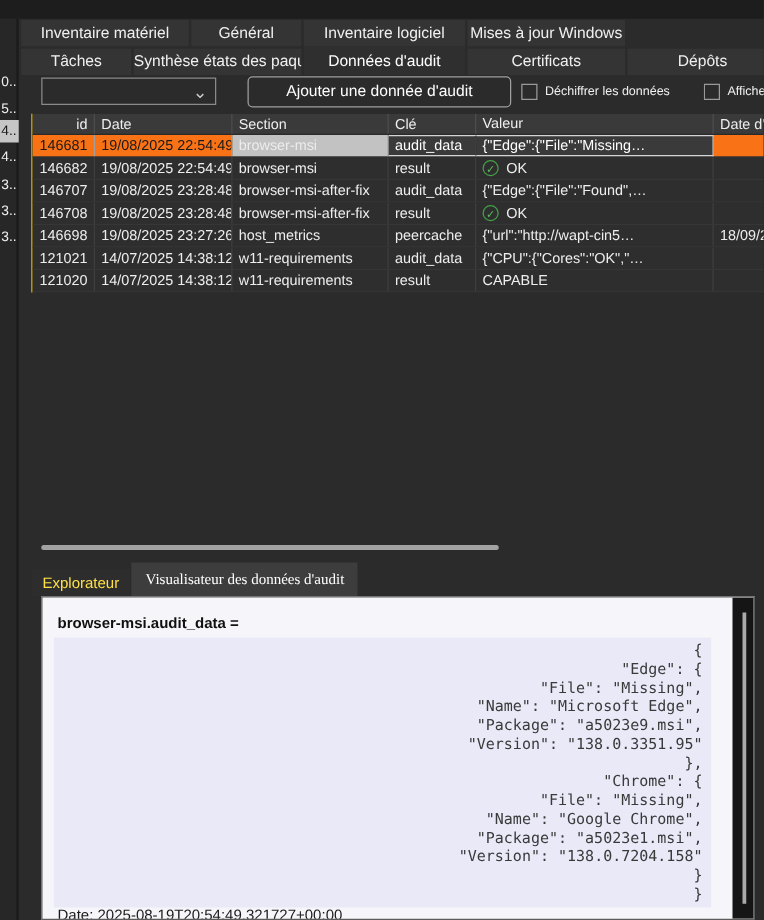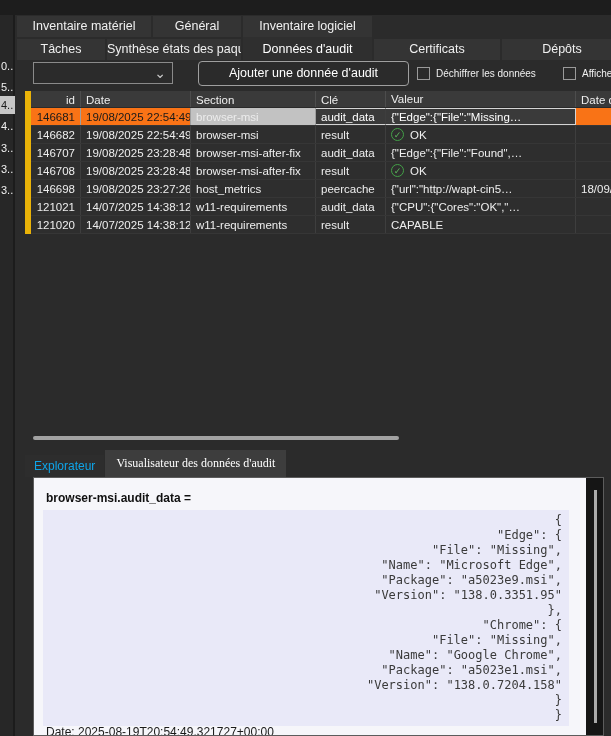--- a/index.html
+++ b/index.html
@@ -21,21 +21,21 @@
   .tab { background:#343434; color:#f0f0f0; height:21px; line-height:21px; text-align:center; font-size:12.5px; white-space:nowrap; overflow:hidden; }
   .tab.active { background:#2f2f2f; height:23px; margin-top:-2px; line-height:25px; color:#ffffff; }
   
   .combo { position:absolute; left:33px; top:62px; width:140px; height:22px; background:#2b2b2b; border:1px solid #8a8a8a; }
   .combo .chev { position:absolute; right:6px; top:1px; color:#c8c8c8; font-size:14px; line-height:18px; }
   .btn { position:absolute; left:198px; top:61px; height:25px; line-height:23px; padding:0 30px; background:#2b2b2b; border:1px solid #9f9f9f; border-radius:4px; color:#ffffff; font-size:12.5px; white-space:nowrap;text-align:right; }
   .cb { position:absolute; top:64px; height:18px; display:flex; align-items:center; gap:6px; white-space:nowrap; font-size:10px; color:#f0f0f0;margin-left:20px; }
   .cb1 { left:397px; } .cb2 { left:543px; width:70px; overflow:hidden; }
   .cbbox { width:13px; height:13px; border:1px solid #9a9a9a; background:#2b2b2b; flex:0 0 auto; }
   
-  .grid { position:absolute; left:25px; top:91px; width:586px; overflow:hidden; border-left:6px solid #eab308; }
+  .grid { position:absolute; left:25px; top:91px; width:586px; overflow:hidden; border-left:1px solid #eab308; }
   .grow { display:flex; height:18px; background:#2e2e2e; border-bottom:1px solid #363636; }
   .ghead { height:17px; background:#3a3a3a; border-bottom:1px solid #2a2a2a; }
   .gc { height:100%; line-height:17px; padding:0 5px; border-right:1px solid #3e3e3e; white-space:nowrap; overflow:hidden; font-size:11.5px; flex:0 0 auto; }
   .ghead .gc { border-right:1px solid #4d4d4d; color:#eaeaea; }
   .c-id { width:50px; text-align:right; }
   .c-date { width:110px; }
   .c-section { width:125px; }
   .c-key { width:70px; }
   .c-value { width:190px; display:flex; align-items:center; }
   .c-dexp { width:120px; }
@@ -43,21 +43,21 @@
   .grow.sel .c-id, .grow.sel .c-date, .grow.sel .c-dexp { background:#f97316; color:#1a1a1a; border-right-color:#9f9f9f; }
   .grow.sel .c-section { background:#c2c2c2; color:#ececec; border-right-color:#9f9f9f; }
   .grow.sel .c-key, .grow.sel .c-value { background:#3a3a3a; color:#ffffff; border-top:1px solid #d4d4d4; border-bottom:1px solid #d4d4d4; line-height:16px; }
   .grow.sel .c-value { border-right:1px solid #d4d4d4; }
   .okico { display:inline-flex; width:13px; height:13px; border:1px solid #43a047; border-radius:50%; color:#5cb85c; font-size:9px; align-items:center; justify-content:center; margin-right:6px; flex:0 0 auto; }
   
   .hscroll { position:absolute; left:25px; top:432px; width:586px; height:11px; }
   .hthumb { position:absolute; left:8px; top:4px; width:366px; height:4px; background:#a2a2a2; border-radius:2px; }
   
   .btabs { position:absolute; left:25px; top:450px; height:27px; display:flex; align-items:flex-end; gap:1px; }
-  .btab { background:#2d2d2d; color:#0ea5e9; height:22px; line-height:22px; padding:0 9px; font-size:12px; white-space:nowrap; }
+  .btab { background:#2d2d2d; color:#fde047; height:22px; line-height:22px; padding:0 9px; font-size:12px; white-space:nowrap; }
   .btab.active { background:#3d3d3d; height:27px; line-height:27px; color:#ffffff; padding:0 11px;font-family:Liberation Serif, serif; }
   
   .panel { position:absolute; left:33px; top:477px; width:571px; height:259px; background:#f6f6fa; border:1px solid #5c5c5c; overflow:hidden;text-align:right; }
   .vtitle { position:absolute; left:12px; top:13px; font-weight:bold; font-size:12px; color:#101010; }
   .codebox { position:absolute; left:9px; top:32px; width:526px; background:#e9e9f8; padding:3px 7px; }
   .codebox pre { font-family:"DejaVu Sans Mono","Liberation Mono",monospace; font-size:12px; line-height:15px; color:#3a3a3a; white-space:pre; }
   .dateline { position:absolute; left:12px; top:247px; font-size:12px; color:#1a1a1a; white-space:nowrap; }
   .vscroll { position:absolute; right:0; top:0; width:17px; height:257px; background:#151515; }
   .vthumb { position:absolute; left:8px; top:12px; width:3px; height:233px; background:#aaaaaa; }
 </style>
@@ -73,20 +73,21 @@
   <div class="rail-item" style="top:102px">4..</div>
   <div class="rail-item" style="top:124px">3..</div>
   <div class="rail-item" style="top:145px">3..</div>
   <div class="rail-item" style="top:166px">3..</div>
 </div>
 
 <div class="tabs tabs1">
   <div class="tab" style="width:134px">Inventaire matériel</div>
   <div class="tab" style="width:88px">Général</div>
   <div class="tab" style="width:129px">Inventaire logiciel</div>
+  <div class="tab" style="width:126px">Mises à jour Windows</div>
 </div>
 
 <div class="tabs tabs2">
   <div class="tab" style="width:88px">Tâches</div>
   <div class="tab" style="width:134px">Synthèse états des paquets</div>
   <div class="tab active" style="width:129px">Données d'audit</div>
   <div class="tab" style="width:126px">Certificats</div>
   <div class="tab" style="width:120px">Dépôts</div>
 </div>
 

